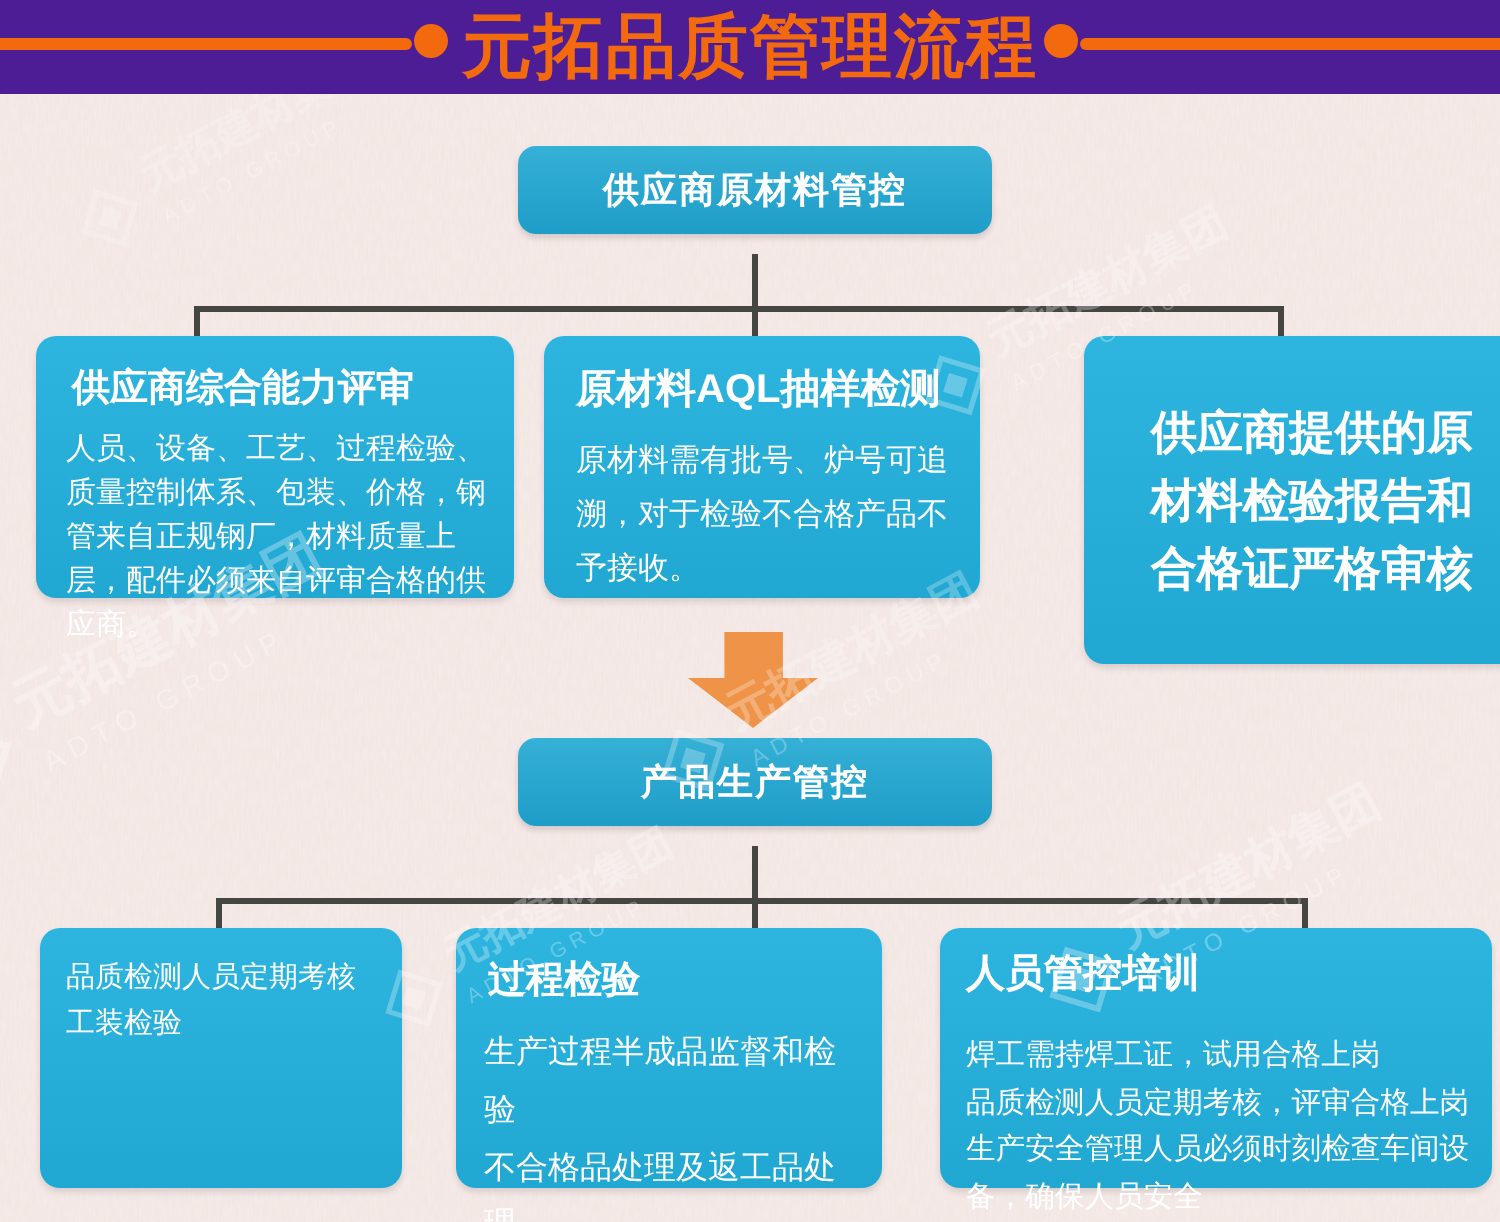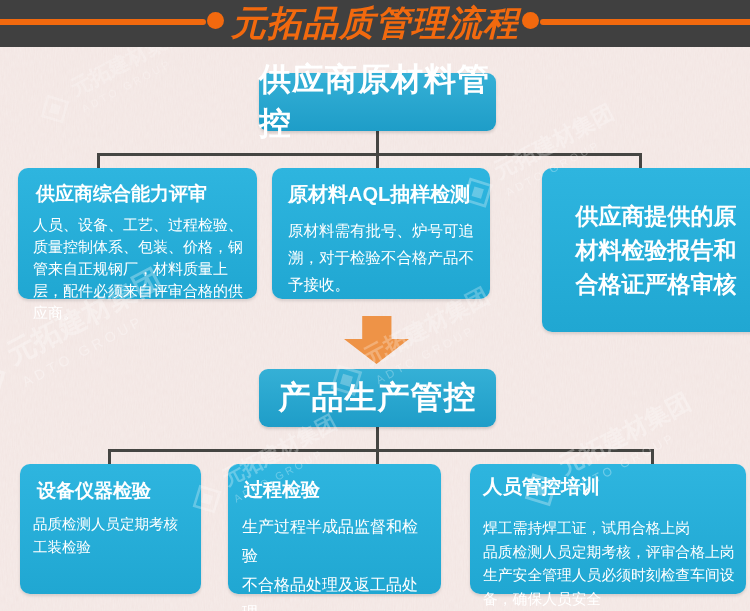--- a/index.html
+++ b/index.html
@@ -8,43 +8,43 @@
 
   .page {
     position: relative;
     width: 750px;
     height: 611px;
     background: #ffffff;
     overflow: hidden;
   }
 
   
-  .header { position:absolute; left:0; top:0; width:750px; height:47px; background:#404040; z-index:5;font-style:italic; }
+  .header { position:absolute; left:0; top:0; width:750px; height:47px; background:#4c1d95; z-index:5; }
   .page-title {
     position:absolute; left:0; right:0; top:0;
     margin:0; text-align:center;
     font-size:35px; font-weight:900; letter-spacing:1px;
     color:#F2690E;
   }
   .deco-line { position:absolute; top:19px; height:6px; background:#F2690E; }
   .deco-line.left  { left:0;  width:206px; border-radius:0 3px 3px 0; }
   .deco-line.right { left:540px; width:210px; border-radius:3px 0 0 3px; }
   .deco-dot { position:absolute; top:12px; width:17px; height:17px; border-radius:50%; background:#F2690E; }
   .deco-dot.left  { left:207px; }
   .deco-dot.right { left:522px; }
 
   
   .texture { position:absolute; left:0; top:46px; z-index:0; }
 
   
   .stage-box {
-    position:absolute; width:237px; height:58px;
+    position:absolute; width:237px; height:44px;
     border-radius:9px;
     background:linear-gradient(180deg,#35B0D6 0%, #1E9DC8 100%);
-    color:#fff; font-size:32px; font-weight:bold; letter-spacing:1px;
+    color:#fff; font-size:18px; font-weight:bold; letter-spacing:1px;
     display:flex; align-items:center; justify-content:center;
     box-shadow:0 2px 3px rgba(0,0,0,0.14);
     z-index:3;
   }
   #stage1-box { left:259px; top:73px; }
   #stage2-box { left:259px; top:369px; }
 
   .child-box {
     position:absolute;
     border-radius:10px;
@@ -169,21 +169,20 @@
 
   <div class="stage-box" id="stage2-box">产品生产管控</div>
 
   <div class="conn" id="c2-stem"></div>
   <div class="conn" id="c2-bar"></div>
   <div class="conn" id="c2-d1"></div>
   <div class="conn" id="c2-d2"></div>
   <div class="conn" id="c2-d3"></div>
 
   <div class="child-box bottom-box" id="box-d">
-    <h2 class="box-title">设备仪器检验</h2>
     <span class="line">品质检测人员定期考核</span>
     <span class="line">工装检验</span>
   </div>
 
   <div class="child-box bottom-box" id="box-e">
     <h2 class="box-title">过程检验</h2>
     <span class="line">生产过程半成品监督和检验</span>
     <span class="line">不合格品处理及返工品处理</span>
   </div>
 

